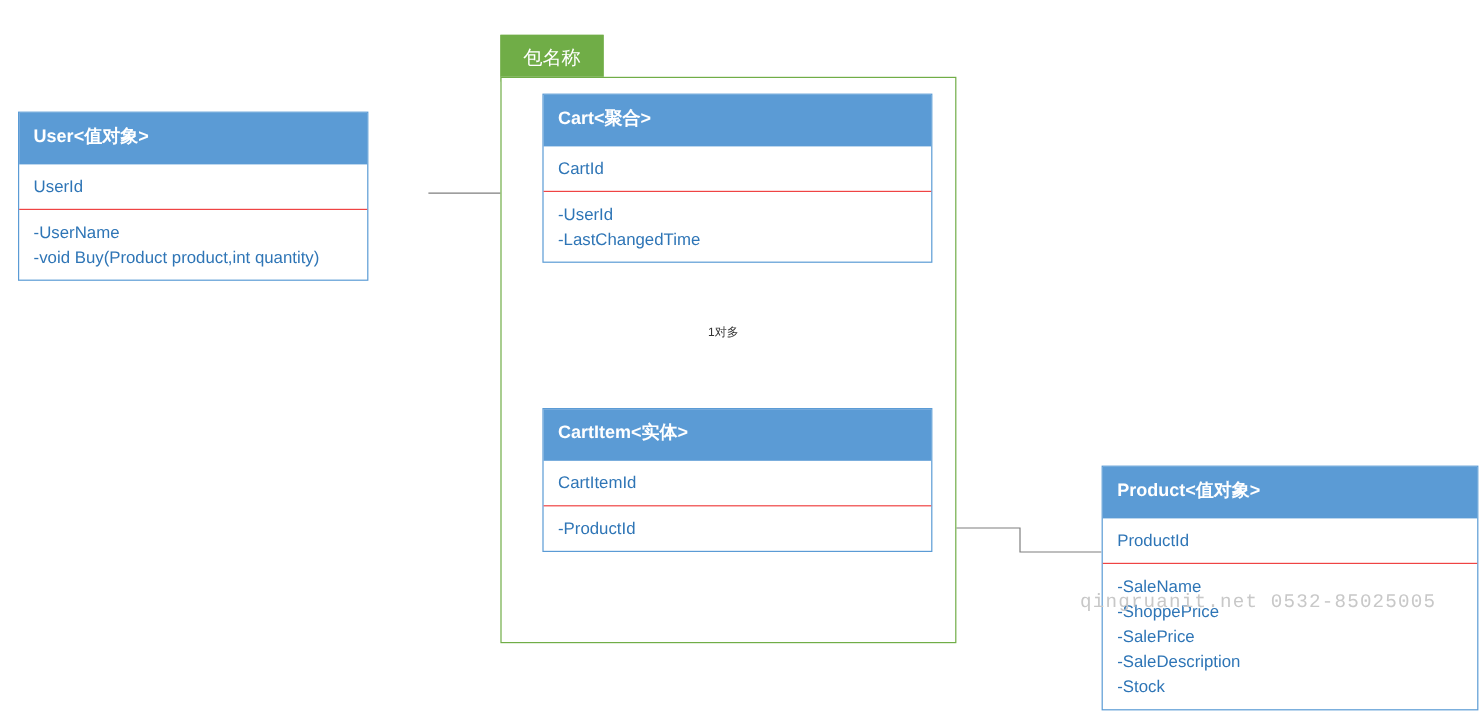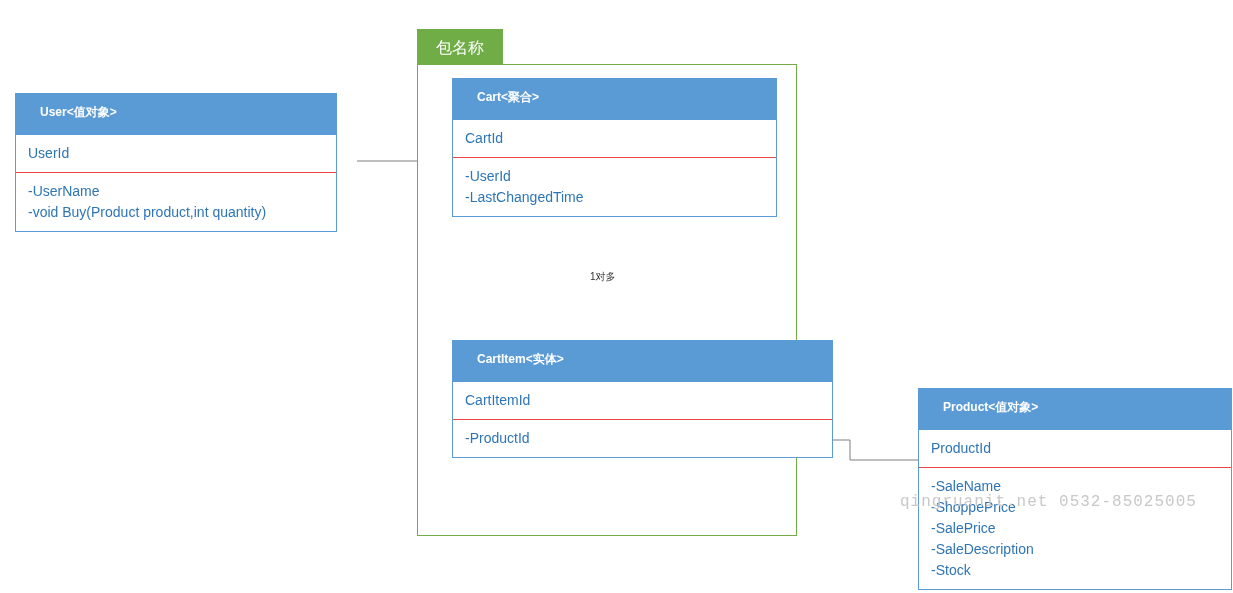--- a/index.html
+++ b/index.html
@@ -27,22 +27,22 @@
   .class-box {
     position: absolute;
     border: 1px solid #5b9bd5;
     background: #fff;
     font-size: 14px;
   }
   .class-title {
     background: #5b9bd5;
     color: #fff;
     font-weight: bold;
-    padding: 10px 12px 14px 24px;
-    font-size: 12px;
+    padding: 10px 12px 14px 12px;
+    font-size: 15px;
   }
   .class-section {
     padding: 8px 12px;
     color: #2e75b6;
     border-top: 1px solid #ef4444;
     line-height: 1.5;
   }
   .class-section.first { border-top: none; }
   .attr-line { white-space: nowrap; }
   .rel-label {
@@ -78,21 +78,21 @@
   <path d="M 614 213 L 620 223 L 614 233 L 608 223 Z" stroke="#7f7f7f" stroke-width="1" fill="#fff"></path>
 
   <path d="M 777 440 L 850 440 L 850 460 L 918 460" stroke="#7f7f7f" stroke-width="1" fill="none"></path>
 </svg>
 
 <div class="package-tab" style="left:417px; top:29px;">
   <span>包名称</span>
 </div>
 <div class="package-body" style="left:417px; top:64px; width:380px; height:472px;"></div>
 
-<div class="class-box" style="left:15px; top:93px; width:322px;">
+<div class="class-box" style="left:15px; top:93px; width:292px;">
   <div class="class-title">User&lt;值对象&gt;</div>
   <div class="class-section first">
     <div class="attr-line">UserId</div>
   </div>
   <div class="class-section">
     <div class="attr-line">-UserName</div>
     <div class="attr-line">-void Buy(Product product,int quantity)</div>
   </div>
 </div>
 
@@ -100,21 +100,21 @@
   <div class="class-title">Cart&lt;聚合&gt;</div>
   <div class="class-section first">
     <div class="attr-line">CartId</div>
   </div>
   <div class="class-section">
     <div class="attr-line">-UserId</div>
     <div class="attr-line">-LastChangedTime</div>
   </div>
 </div>
 
-<div class="class-box" style="left:452px; top:340px; width:381px;">
+<div class="class-box" style="left:452px; top:340px; width:325px;">
   <div class="class-title">CartItem&lt;实体&gt;</div>
   <div class="class-section first">
     <div class="attr-line">CartItemId</div>
   </div>
   <div class="class-section">
     <div class="attr-line">-ProductId</div>
   </div>
 </div>
 
 <div class="class-box" style="left:918px; top:388px; width:314px;">

